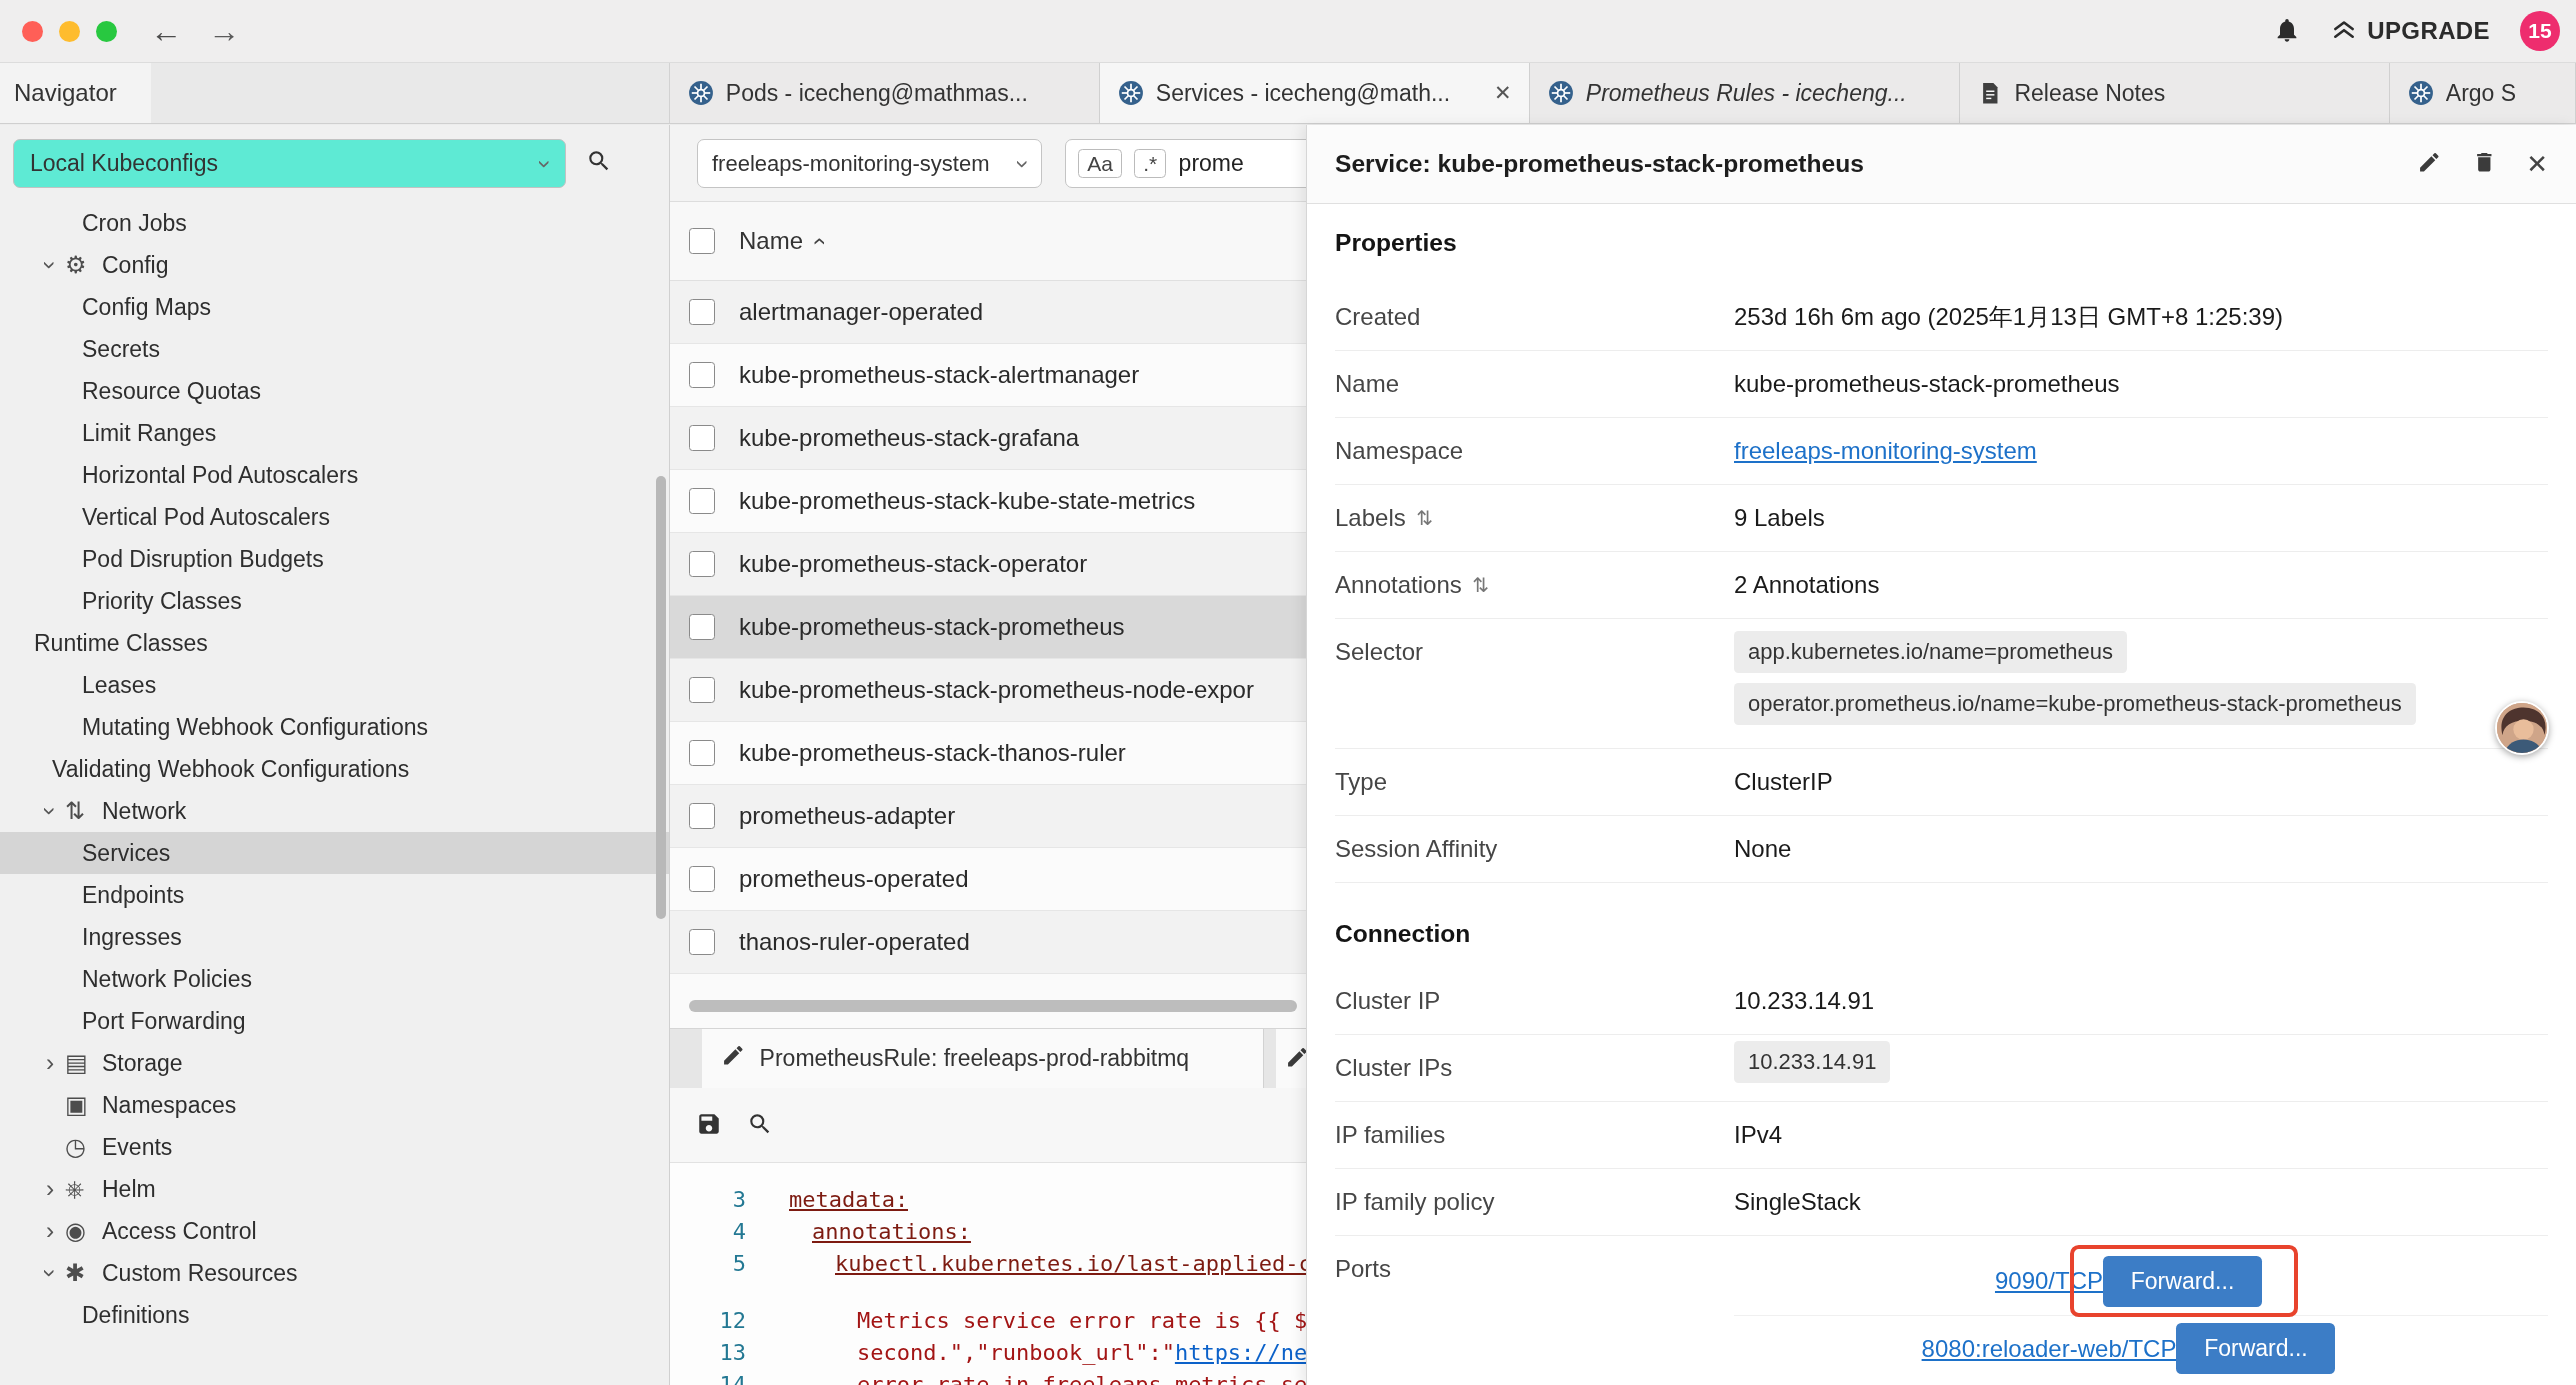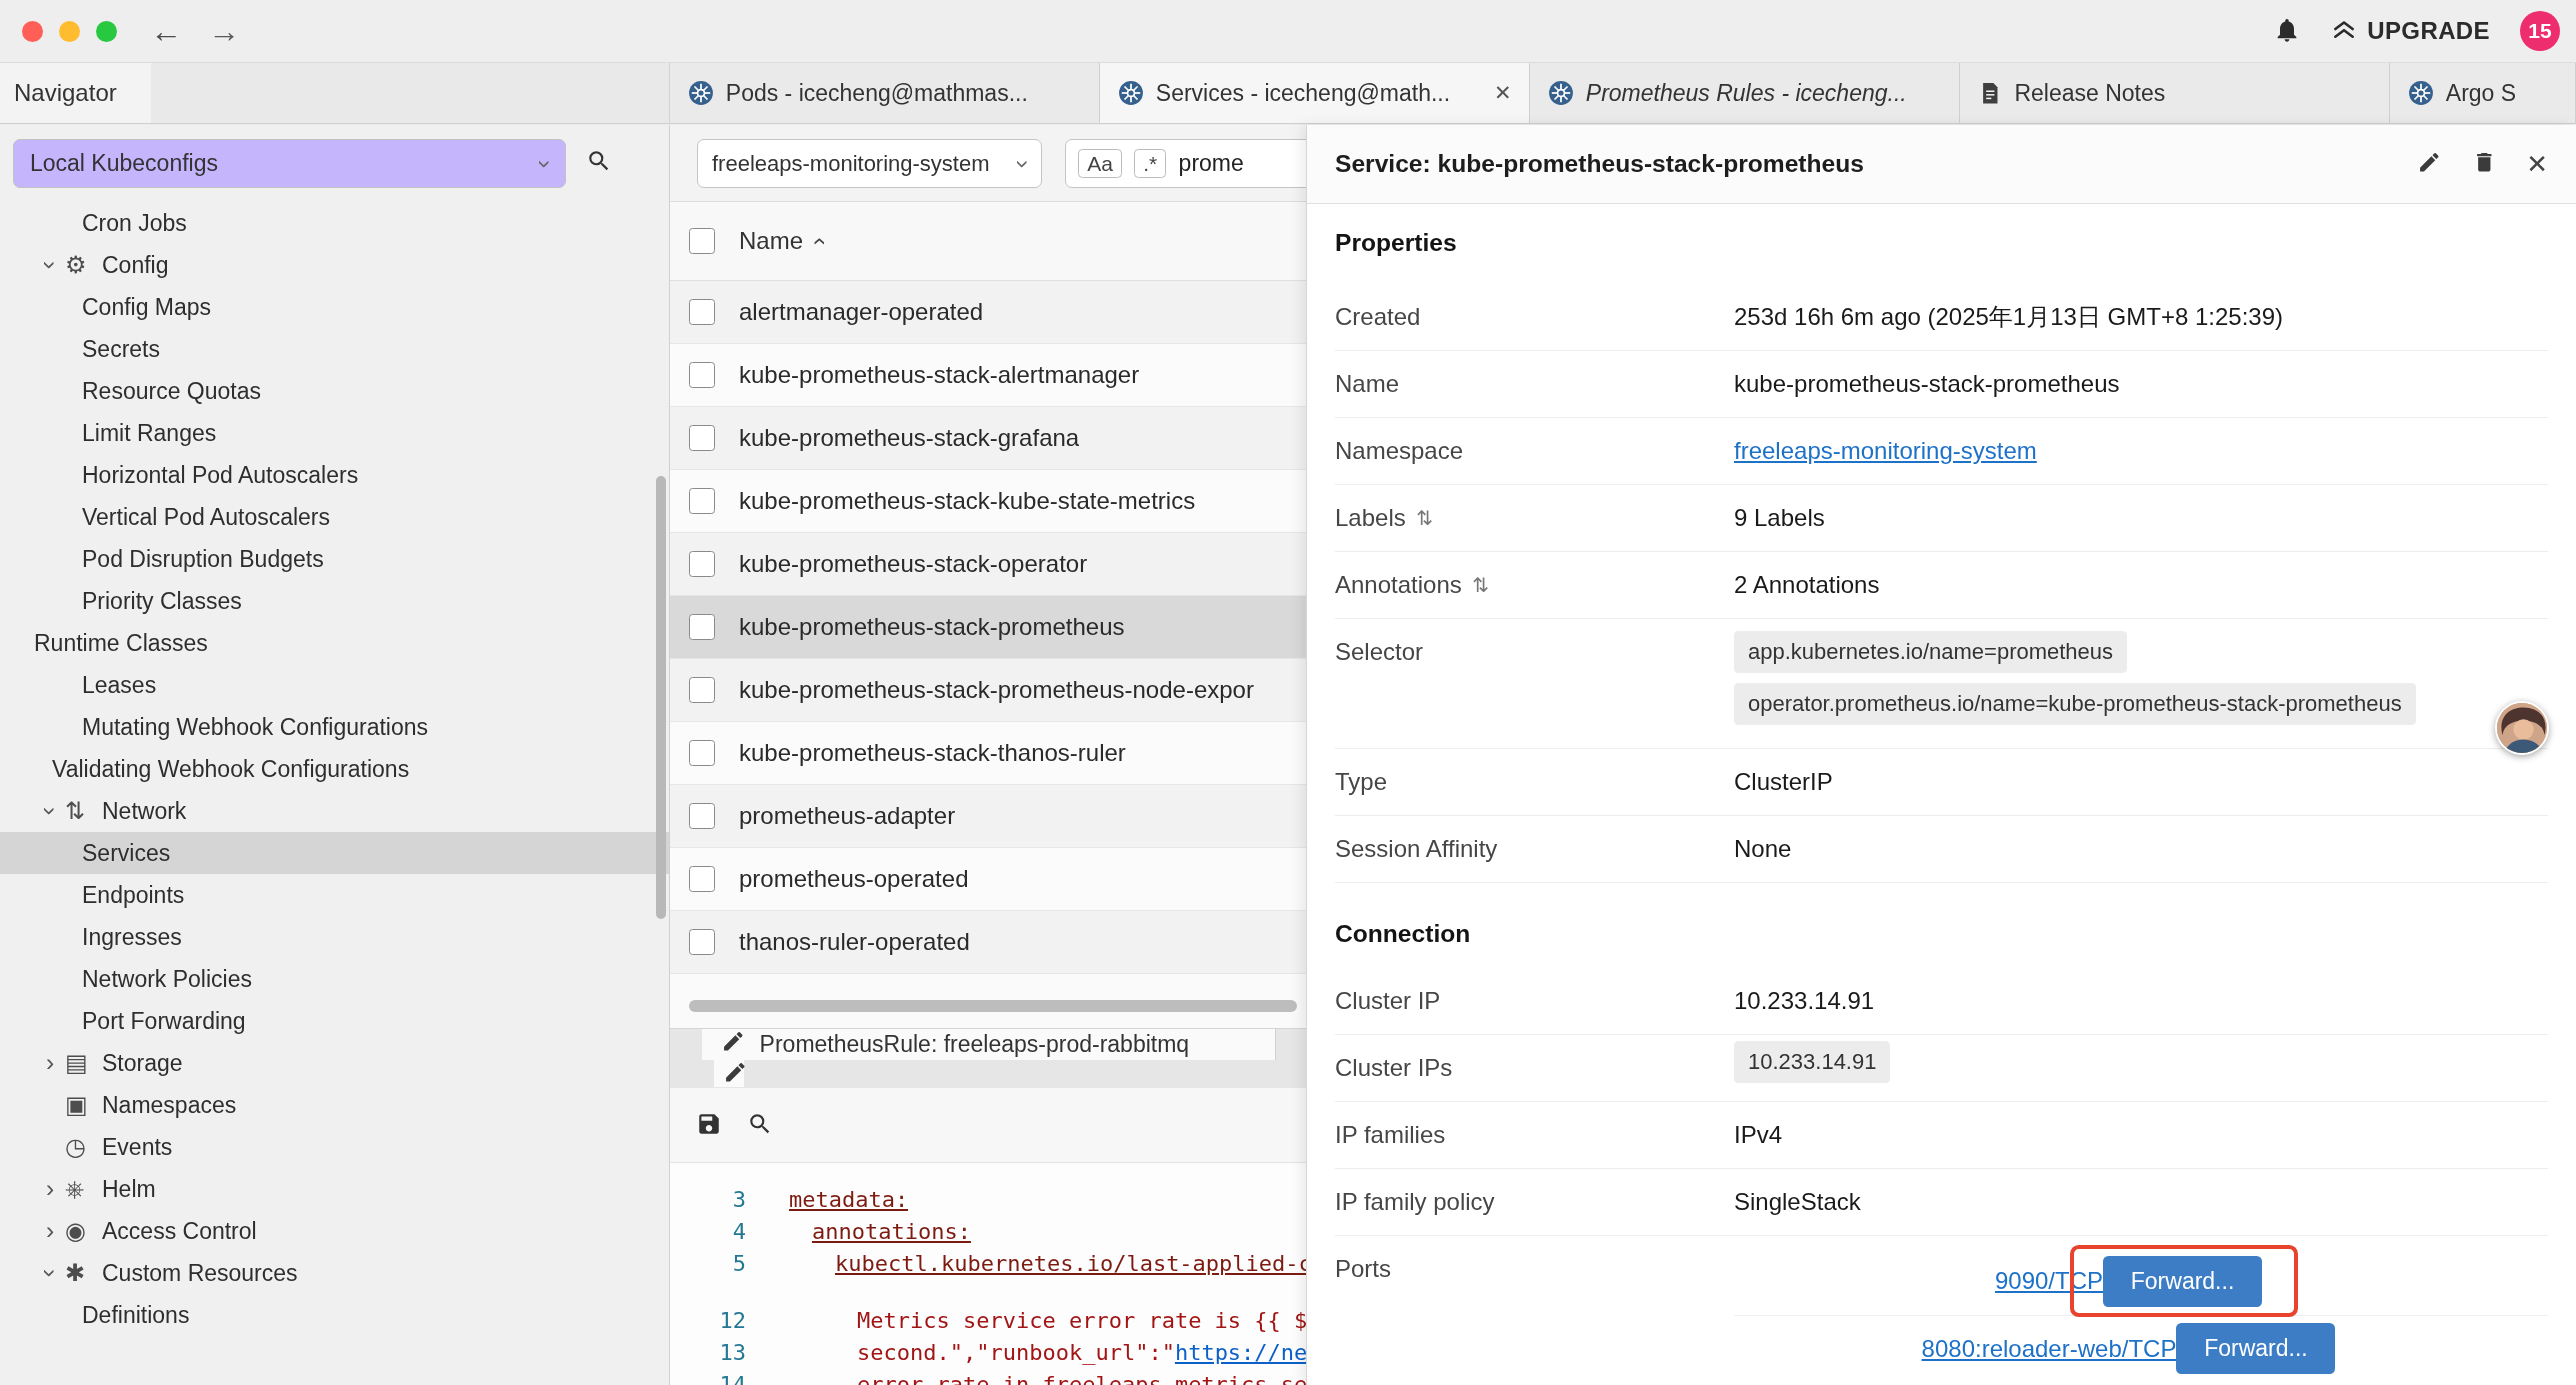--- a/index.html
+++ b/index.html
@@ -26,21 +26,21 @@
   .tab:last-child { flex:1 1 auto; }
   .tab.active { background:#f6f6f6; }
   .tab.italic .tab-label { font-style:italic; }
   .tab-icon { display:flex; align-items:center; flex:0 0 auto; }
   .tab-label { overflow:hidden; text-overflow:clip; }
   .tab-close { margin-left:auto; font-size:21px; color:#555; }
 
   
   #sidebar { position:absolute; top:125px; left:0; width:670px; height:1261px; background:#f0f0f0; border-right:0.9px solid #d0d0d0; overflow:hidden; }
   .sidebar-toolbar { position:absolute; top:0; left:0; width:100%; height:77px; display:flex; align-items:center; }
-  .kubeconfig-select { position:absolute; left:13px; top:14px; width:553px; height:49px; background:#c4b5fd; border:0.9px solid #c2c2c2; border-radius:7px; display:flex; align-items:center; padding:0 16px; font-size:23px; color:#333; }
+  .kubeconfig-select { position:absolute; left:13px; top:14px; width:553px; height:49px; background:#5eead4; border:0.9px solid #c2c2c2; border-radius:7px; display:flex; align-items:center; padding:0 16px; font-size:23px; color:#333; }
   .select-chev { margin-left:auto; display:inline-block; transform:rotate(90deg); color:#666; font-size:24.6px; }
   .sidebar-search { position:absolute; left:586px; top:23px; }
   #nav-tree { position:absolute; top:77px; left:0; width:100%; }
   .nav-item { height:42px; display:flex; align-items:center; font-size:23px; color:#2e2e2e; white-space:nowrap; }
   .nav-item.selected { background:#d5d5d5; }
   .nav-item .chev-slot { flex:0 0 30px; text-align:center; color:#555; font-size:24.6px; }
   .nav-item .chev-slot .c { display:inline-block; }
   .nav-item .chev-slot .c.expanded { transform:rotate(90deg); }
   .nav-item .icon-slot { flex:0 0 37px; text-align:left; color:#4d4d4d; font-size:24px; }
   .sidebar-scrollbar { position:absolute; right:3.5px; top:351px; width:9.6px; height:443px; background:#b8b8b8; border-radius:5.3px; }
@@ -56,21 +56,21 @@
   .cbx { width:26px; height:26px; border:1.8px solid #8a8a8a; border-radius:3.5px; background:#fff; margin-left:19px; flex:0 0 auto; }
   .th-name { margin-left:24px; font-size:24px; color:#333; }
   .sort-caret { display:inline-block; transform:rotate(-90deg); color:#444; font-size:23px; margin-left:12.3px; }
   #svc-rows { position:absolute; top:156px; left:0; width:100%; }
   .svc-row { height:63px; display:flex; align-items:center; border-bottom:0.9px solid #e6e6e6; font-size:24px; color:#2a2a2a; white-space:nowrap; }
   .svc-row:nth-child(odd) { background:#f2f2f2; }
   .svc-row:nth-child(even) { background:#fbfbfb; }
   .svc-row.selected { background:#d9d9d9; }
   .svc-row .name { margin-left:24px; overflow:hidden; }
   .h-scrollbar { position:absolute; top:875px; left:19px; width:608px; height:12.3px; background:#bdbdbd; border-radius:6.1px; }
-  .dock-tabs { position:absolute; top:903px; left:0; width:100%; height:60px; background:#e6e6e6; border-top:0.9px solid #d5d5d5; display:flex; align-items:stretch; padding-left:32px;flex-direction:column; }
+  .dock-tabs { position:absolute; top:903px; left:0; width:100%; height:60px; background:#e6e6e6; border-top:0.9px solid #d5d5d5; display:flex; align-items:stretch; padding-left:32px; }
   .dock-tab { width:574px; background:#fafafa; border-right:0.9px solid #d2d2d2; display:flex; align-items:center; gap:14px; padding:0 19px; font-size:23px; color:#333; white-space:nowrap; overflow:hidden; }
   .dock-tab-frag { width:30px; margin-left:12.3px; background:#fafafa; display:flex; align-items:center; padding-left:8.8px; }
   .editor-toolbar { position:absolute; top:963px; left:0; width:100%; height:75px; background:#f7f7f7; border-bottom:0.9px solid #e2e2e2; display:flex; align-items:center; gap:24.6px; padding-left:26px; }
   #code { position:absolute; top:1038px; left:0; width:100%; bottom:0; background:#fdfdfd; padding-top:21px; font-family:"DejaVu Sans Mono", monospace; font-size:22px; }
   .code-row { display:flex; height:32px; line-height:32px; white-space:pre; }
   .code-row.fold { height:24.6px; }
   .ln { flex:0 0 76px; text-align:right; color:#237893; }
   .code-content { overflow:hidden; }
   .seg-key { color:#7d1b11;text-decoration:underline; }
   .seg-str { color:#a31515; }

